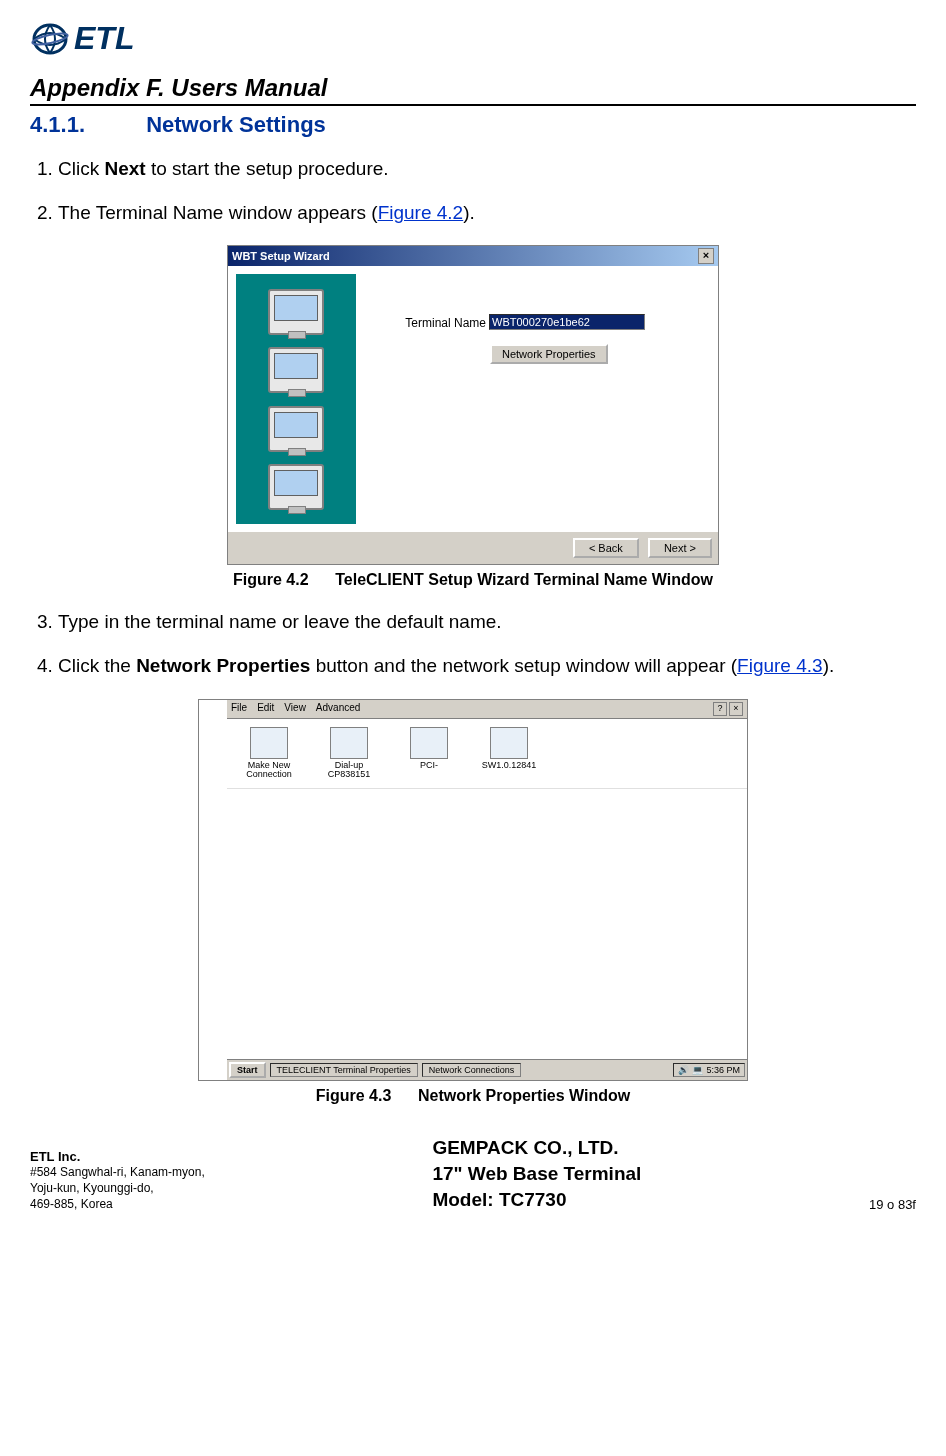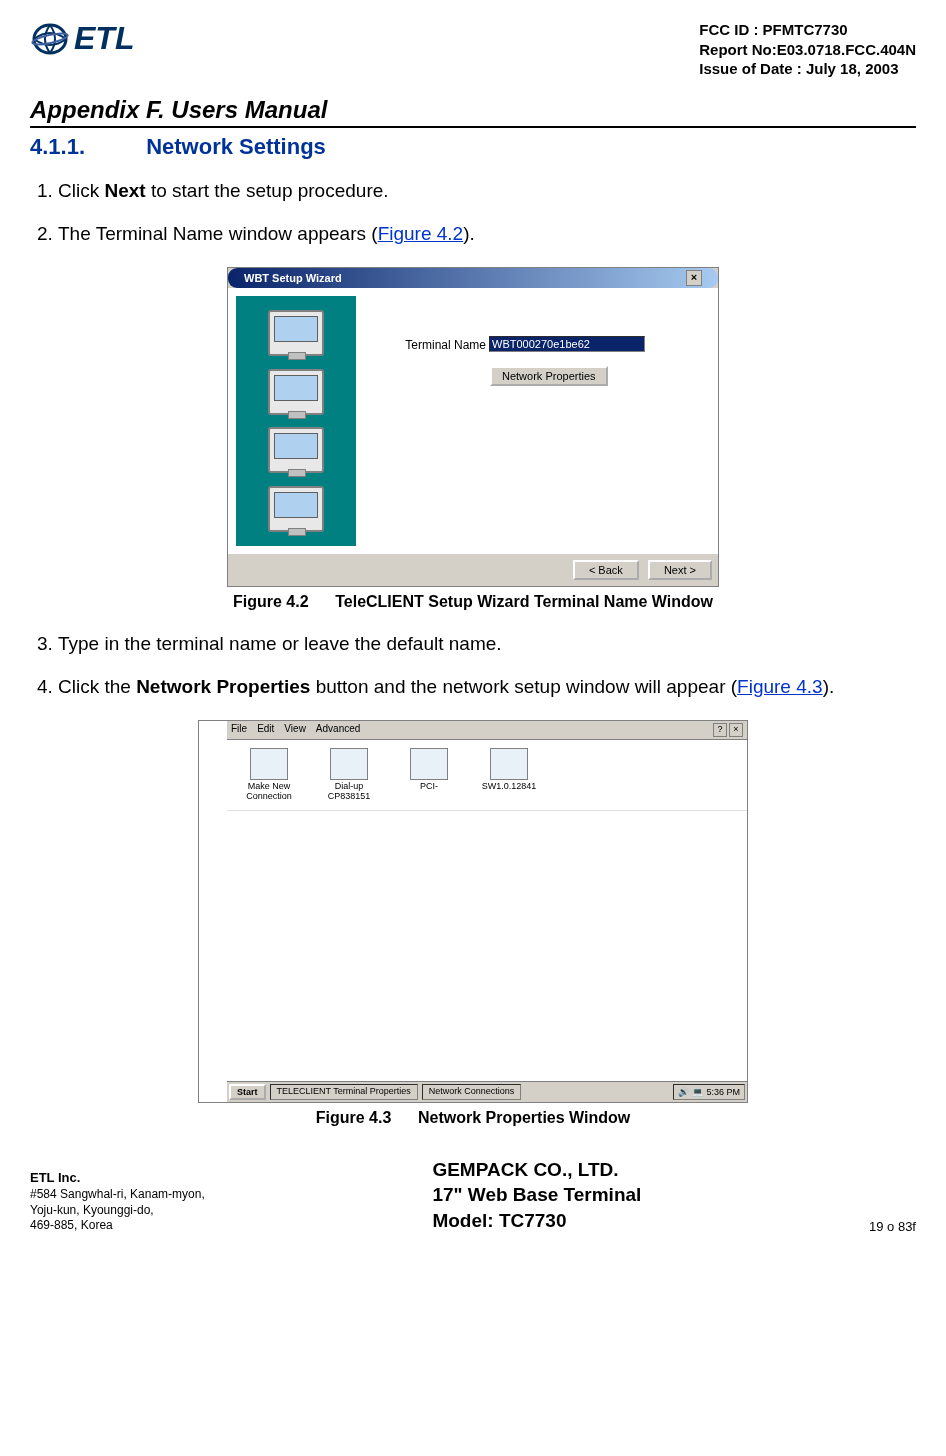--- a/index.html
+++ b/index.html
@@ -72,26 +72,25 @@
     width: 490px;
     margin: 0 auto;
     background: #d4d0c8;
     font-family: "Tahoma", sans-serif;
     font-size: 11px;
   }
   .wiz-titlebar {
     background: linear-gradient(to right,#0a246a,#a6caf0);
     color: #fff;
     font-weight: bold;
-    padding: 2px 16px;
+    padding: 2px 4px;
     display:flex;
     justify-content: space-between;
     align-items:center;
     font-size:11px;
-    border-radius:9px;
   }
   .wiz-close {
     background:#d4d0c8;
     color:#000;
     border:1px solid #808080;
     width:14px; height:14px;
     text-align:center;
     line-height:12px;
     font-size:11px;
     font-weight:bold;
@@ -225,20 +224,21 @@
     background:#e8f0f8;
     position:relative;
   }
   .np-body {
     height:270px;
   }
   .np-taskbar {
     background:#d4d0c8;
     border-top:1px solid #808080;
     display:flex;
+    align-items:center;
     padding:2px;
     font-size:9px;
     gap:4px;
   }
   .np-start {
     background:#d4d0c8;
     border:2px outset #fff;
     padding:1px 6px;
     font-weight:bold;
   }
@@ -283,25 +283,20 @@
     <svg width="40" height="34" viewBox="0 0 40 34">
       <ellipse cx="20" cy="17" rx="16" ry="14" fill="none" stroke="#003060" stroke-width="3"></ellipse>
       <path d="M4 17 Q20 5 36 17" fill="none" stroke="#003060" stroke-width="2"></path>
       <path d="M4 17 Q20 29 36 17" fill="none" stroke="#003060" stroke-width="2"></path>
       <path d="M20 3 Q10 17 20 31" fill="none" stroke="#003060" stroke-width="2"></path>
       <path d="M20 3 Q30 17 20 31" fill="none" stroke="#003060" stroke-width="2"></path>
       <ellipse cx="20" cy="17" rx="18" ry="4" fill="none" stroke="#4060a0" stroke-width="2" transform="rotate(-12 20 17)"></ellipse>
     </svg>
     <span>ETL</span>
   </div>
-  <div class="header-right">
-    <div>FCC ID : PFMTC7730</div>
-    <div>Report No:E03.0718.FCC.404N</div>
-    <div>Issue of Date : July 18, 2003</div>
-  </div>
 </div>
 <div class="appendix-title">Appendix F.  Users Manual</div>
 <hr class="topline">
 
 <div class="section-heading">
   <span class="num">4.1.1.</span>
   <span>Network Settings</span>
 </div>
 
 <ol class="steps" start="1">

